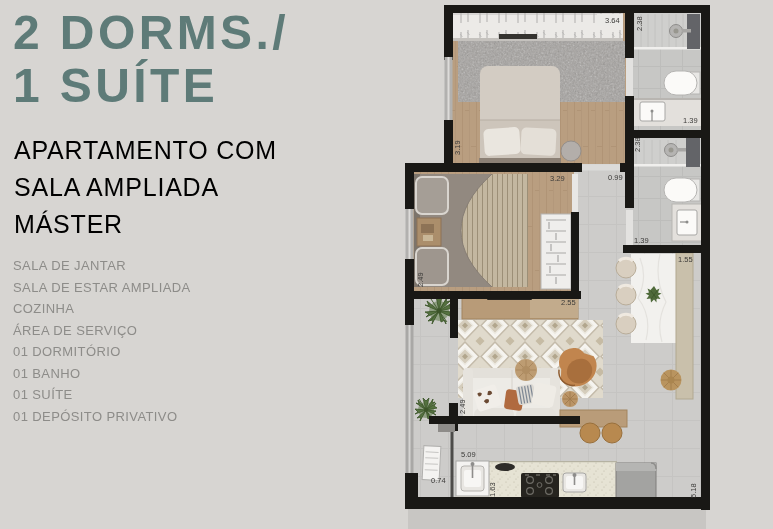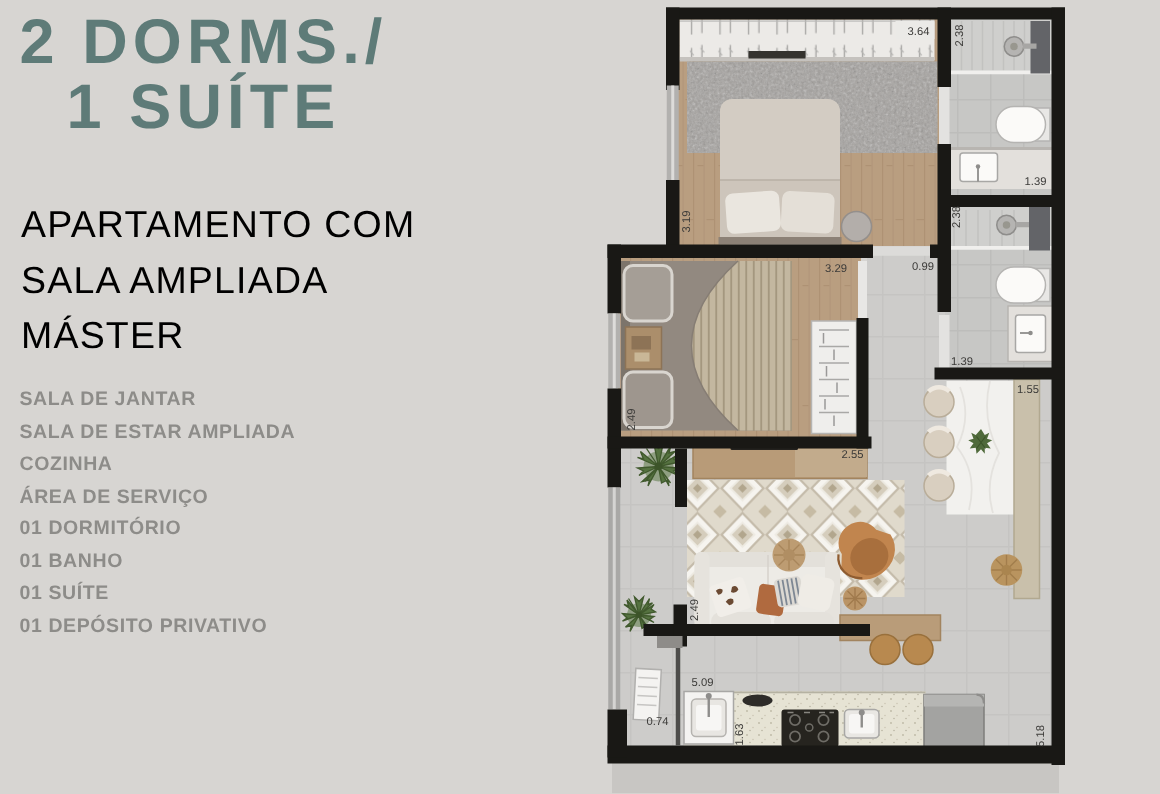--- a/index.html
+++ b/index.html
@@ -1,19 +1,19 @@
 <!DOCTYPE html>
 <html><head>
 <meta charset="utf-8">
 <style>
   html,body{margin:0;padding:0;}
   body{width:773px;height:529px;background:#d7d5d2;font-family:"Liberation Sans",sans-serif;overflow:hidden;position:relative;}
-  .title{position:absolute;left:13px;top:6px;color:#5e7b78;font-size:42px;font-weight:700;letter-spacing:3.4px;line-height:43px;text-align:center;}
+  .title{position:absolute;left:13px;top:6px;color:#5e7b78;font-size:48px;font-weight:700;letter-spacing:3.4px;line-height:53px;}
   .subtitle{position:absolute;left:14px;top:132px;color:#000000;font-size:25px;font-weight:400;letter-spacing:0.8px;line-height:37px;}
-  .list{position:absolute;left:13px;top:255px;color:#8d8c89;font-size:13px;font-weight:700;letter-spacing:0.4px;line-height:21.5px;}
+  .list{position:absolute;left:13px;top:255px;color:#8d8c89;font-size:13px;font-weight:400;letter-spacing:0.4px;line-height:21.5px;}
 </style>
 </head>
 <body>
 
 <div class="title">2 DORMS./<br>1 SUÍTE</div>
 
 <div class="subtitle">APARTAMENTO COM<br>SALA AMPLIADA<br>MÁSTER</div>
 
 <div class="list">SALA DE JANTAR<br>SALA DE ESTAR AMPLIADA<br>COZINHA<br>ÁREA DE SERVIÇO<br>01 DORMITÓRIO<br>01 BANHO<br>01 SUÍTE<br>01 DEPÓSITO PRIVATIVO</div>
 

